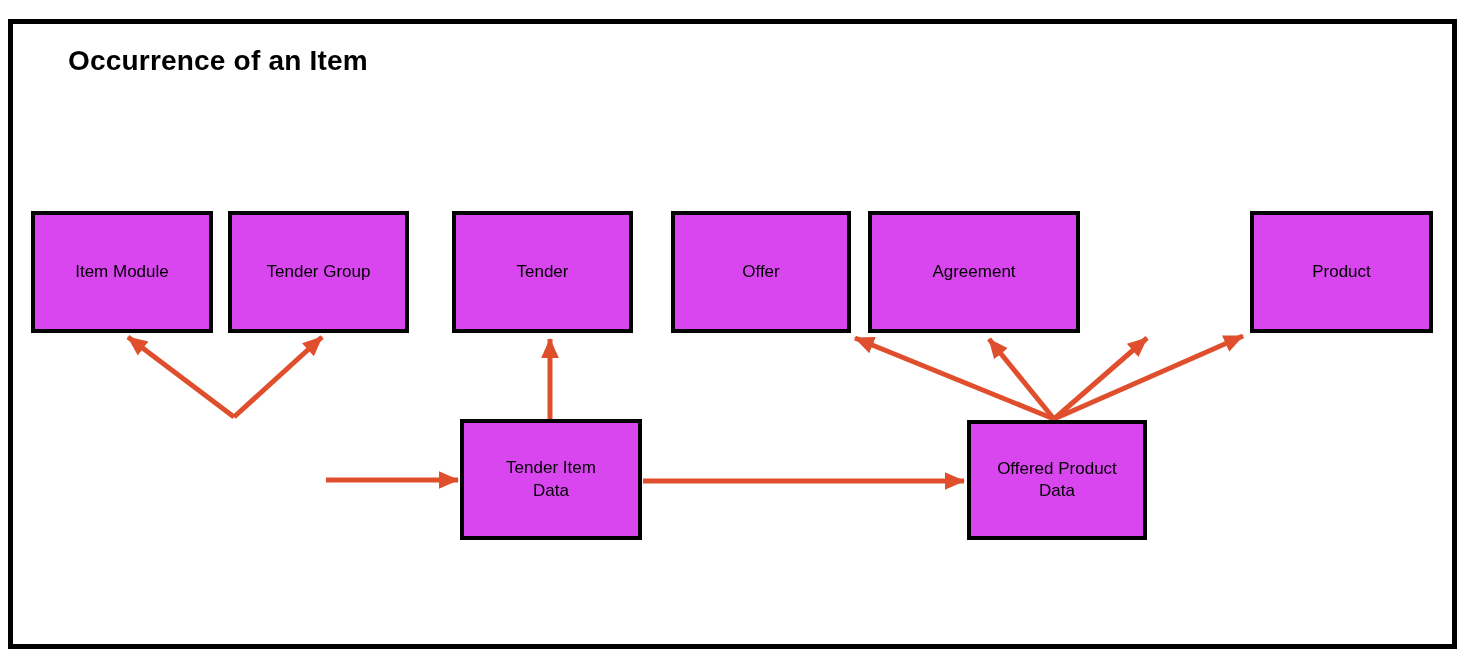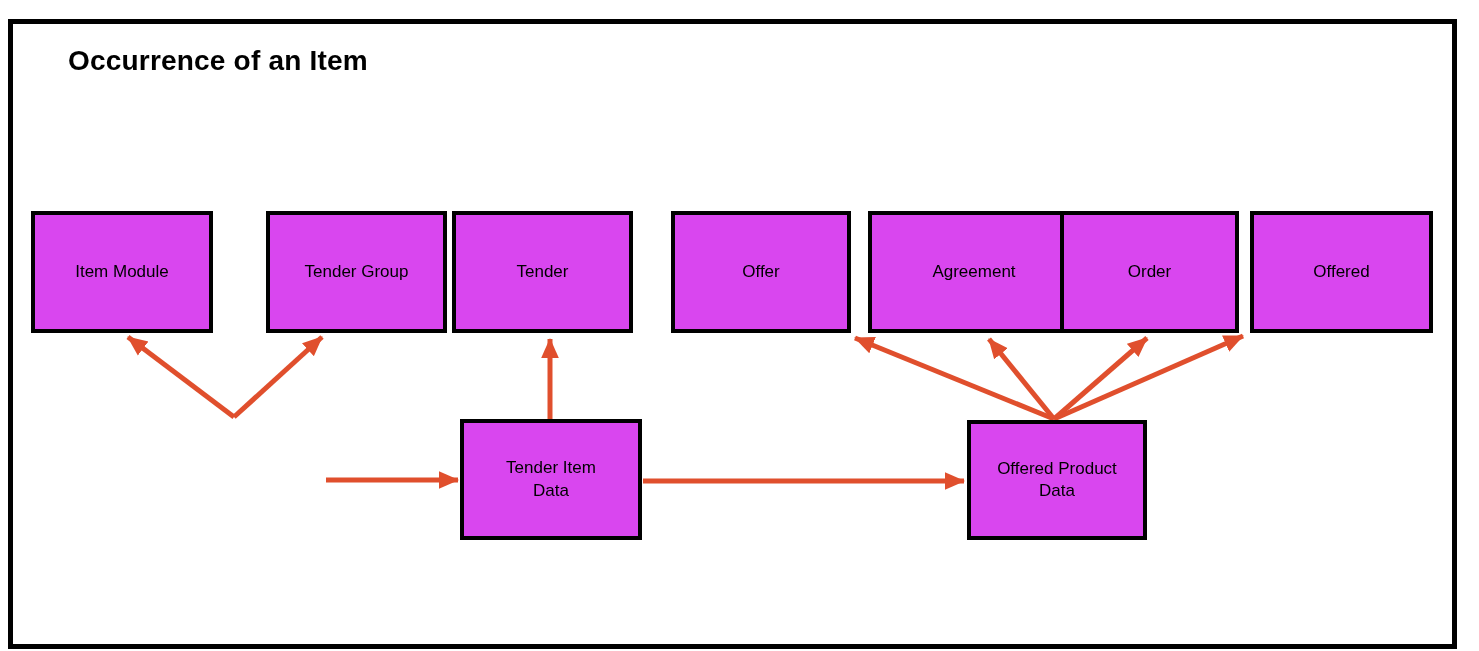--- a/index.html
+++ b/index.html
@@ -54,21 +54,21 @@
     text-align: center;
     font-size: 17px;
     color: #000000;
     line-height: 1.3;
   }
   .node span {
     white-space: pre-line;
   }
   
   .n-item-module        { left: 31px;   top: 211px; width: 182px; height: 122px; }
-  .n-tender-group       { left: 228px;  top: 211px; width: 181px; height: 122px; margin-left: 38px; }
+  .n-tender-group       { left: 228px;  top: 211px; width: 181px; height: 122px; }
   .n-tender             { left: 452px;  top: 211px; width: 181px; height: 122px; }
   .n-offer              { left: 671px;  top: 211px; width: 180px; height: 122px; }
   .n-agreement          { left: 868px;  top: 211px; width: 212px; height: 122px; }
   .n-order              { left: 1060px; top: 211px; width: 179px; height: 122px; }
   .n-delivery           { left: 1250px; top: 211px; width: 183px; height: 122px; }
   
   .n-item-data          { left: 145px;  top: 420px; width: 180px; height: 120px; }
   .n-tender-item-data   { left: 460px;  top: 419px; width: 182px; height: 121px; }
   .n-offered-product    { left: 967px;  top: 420px; width: 180px; height: 120px; }
 </style>
@@ -106,25 +106,22 @@
   </div>
   <div class="node n-offer">
     <span>Offer</span>
   </div>
   <div class="node n-tender">
     <span>Tender</span>
   </div>
   <div class="node n-agreement">
     <span>Agreement</span>
   </div>
-  <div class="node n-order">
-    <span>Order</span>
-  </div>
   <div class="node n-delivery">
-    <span>Offered</span>
+    <span>Product</span>
   </div>
 
   <div class="node n-tender-item-data">
     <span>Tender Item
 Data</span>
   </div>
   <div class="node n-offered-product">
     <span>Offered Product
 Data</span>
   </div>

